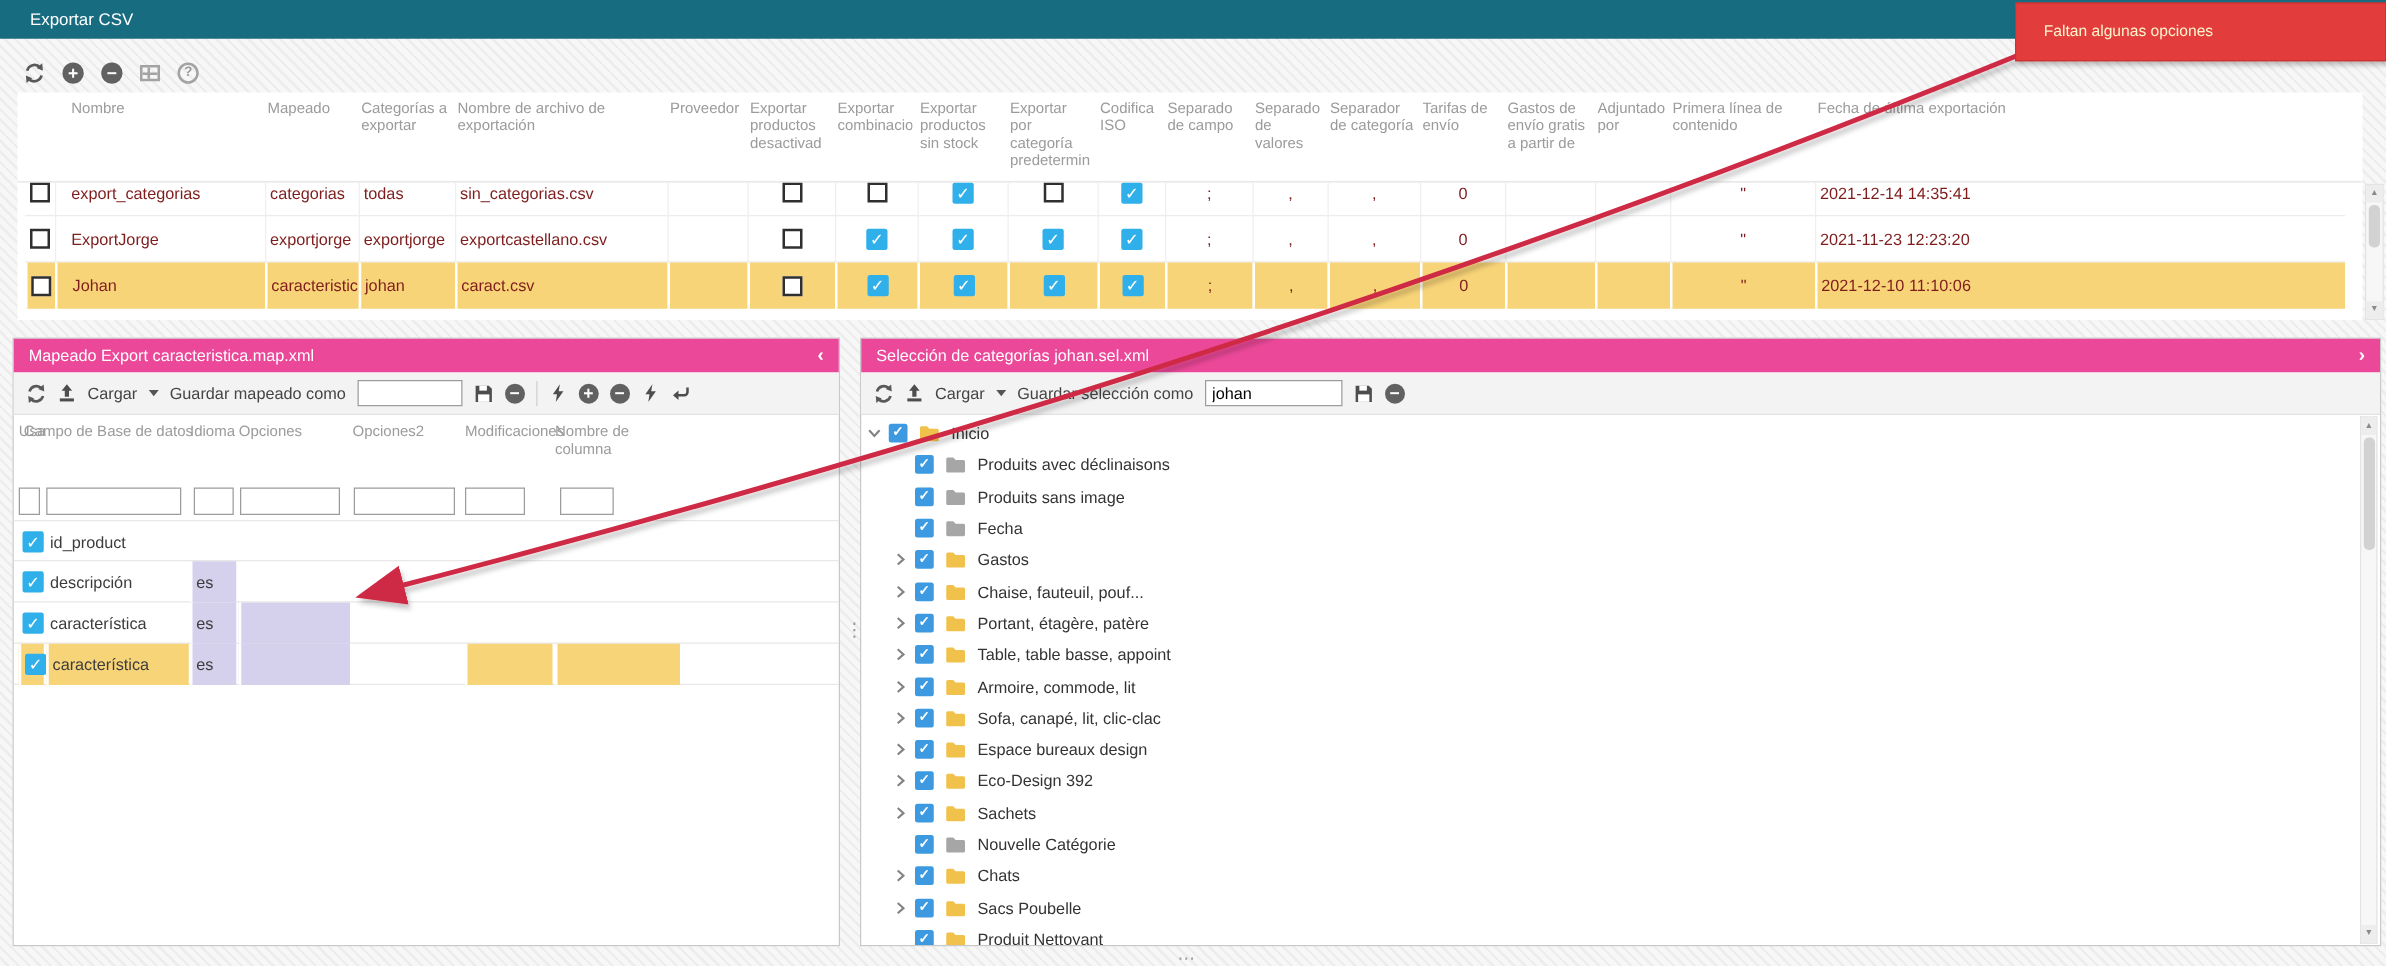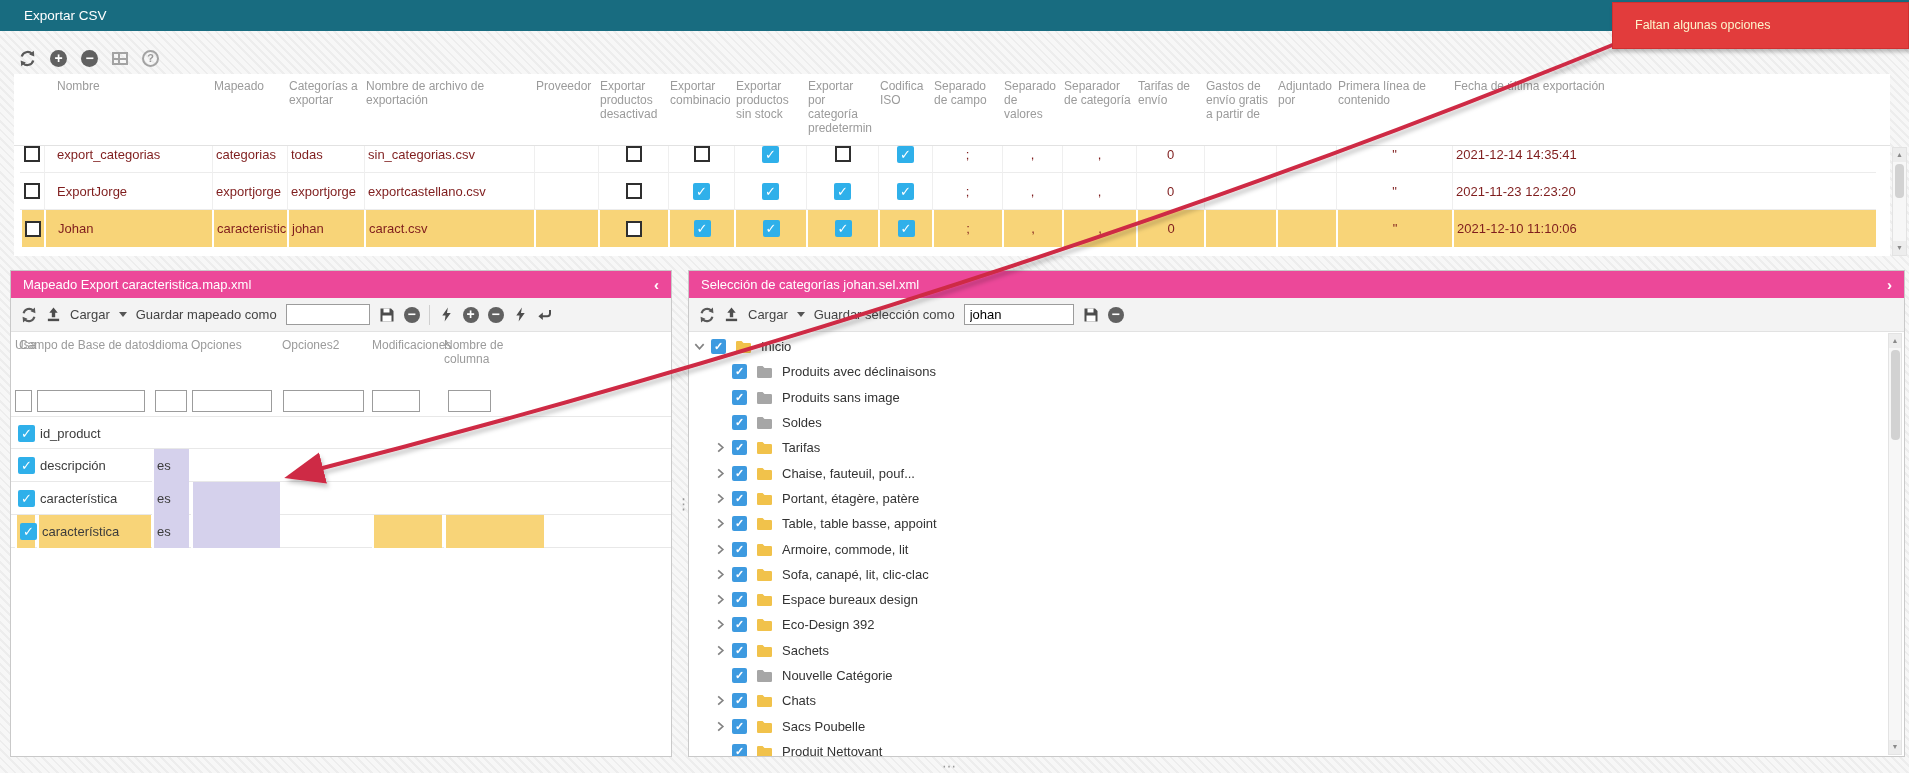--- a/index.html
+++ b/index.html
@@ -417,33 +417,33 @@
           <use href="#sym-folder"></use>
         </svg>
         <span>Produits sans image</span>
       </div>
       <div class="tree-item" style="padding-left: 25px;">
         <div class="t-exp"></div>
         <div class="tcb"></div>
         <svg width="17" height="17" class="tfolder" style="color: rgb(166, 166, 166);">
           <use href="#sym-folder"></use>
         </svg>
-        <span>Soldes</span>
-      </div>
-      <div class="tree-item" style="padding-left: 25px;">
-        <div class="t-exp">
-          <svg width="13" height="13" style="display: block;">
-            <use href="#sym-chevron"></use>
-          </svg>
-        </div>
-        <div class="tcb"></div>
-        <svg width="17" height="17" class="tfolder" style="color: rgb(241, 194, 75);">
-          <use href="#sym-folder"></use>
-        </svg>
-        <span>Tarifas</span>
+        <span>Fecha</span>
+      </div>
+      <div class="tree-item" style="padding-left: 25px;">
+        <div class="t-exp">
+          <svg width="13" height="13" style="display: block;">
+            <use href="#sym-chevron"></use>
+          </svg>
+        </div>
+        <div class="tcb"></div>
+        <svg width="17" height="17" class="tfolder" style="color: rgb(241, 194, 75);">
+          <use href="#sym-folder"></use>
+        </svg>
+        <span>Gastos</span>
       </div>
       <div class="tree-item" style="padding-left: 25px;">
         <div class="t-exp">
           <svg width="13" height="13" style="display: block;">
             <use href="#sym-chevron"></use>
           </svg>
         </div>
         <div class="tcb"></div>
         <svg width="17" height="17" class="tfolder" style="color: rgb(241, 194, 75);">
           <use href="#sym-folder"></use>

